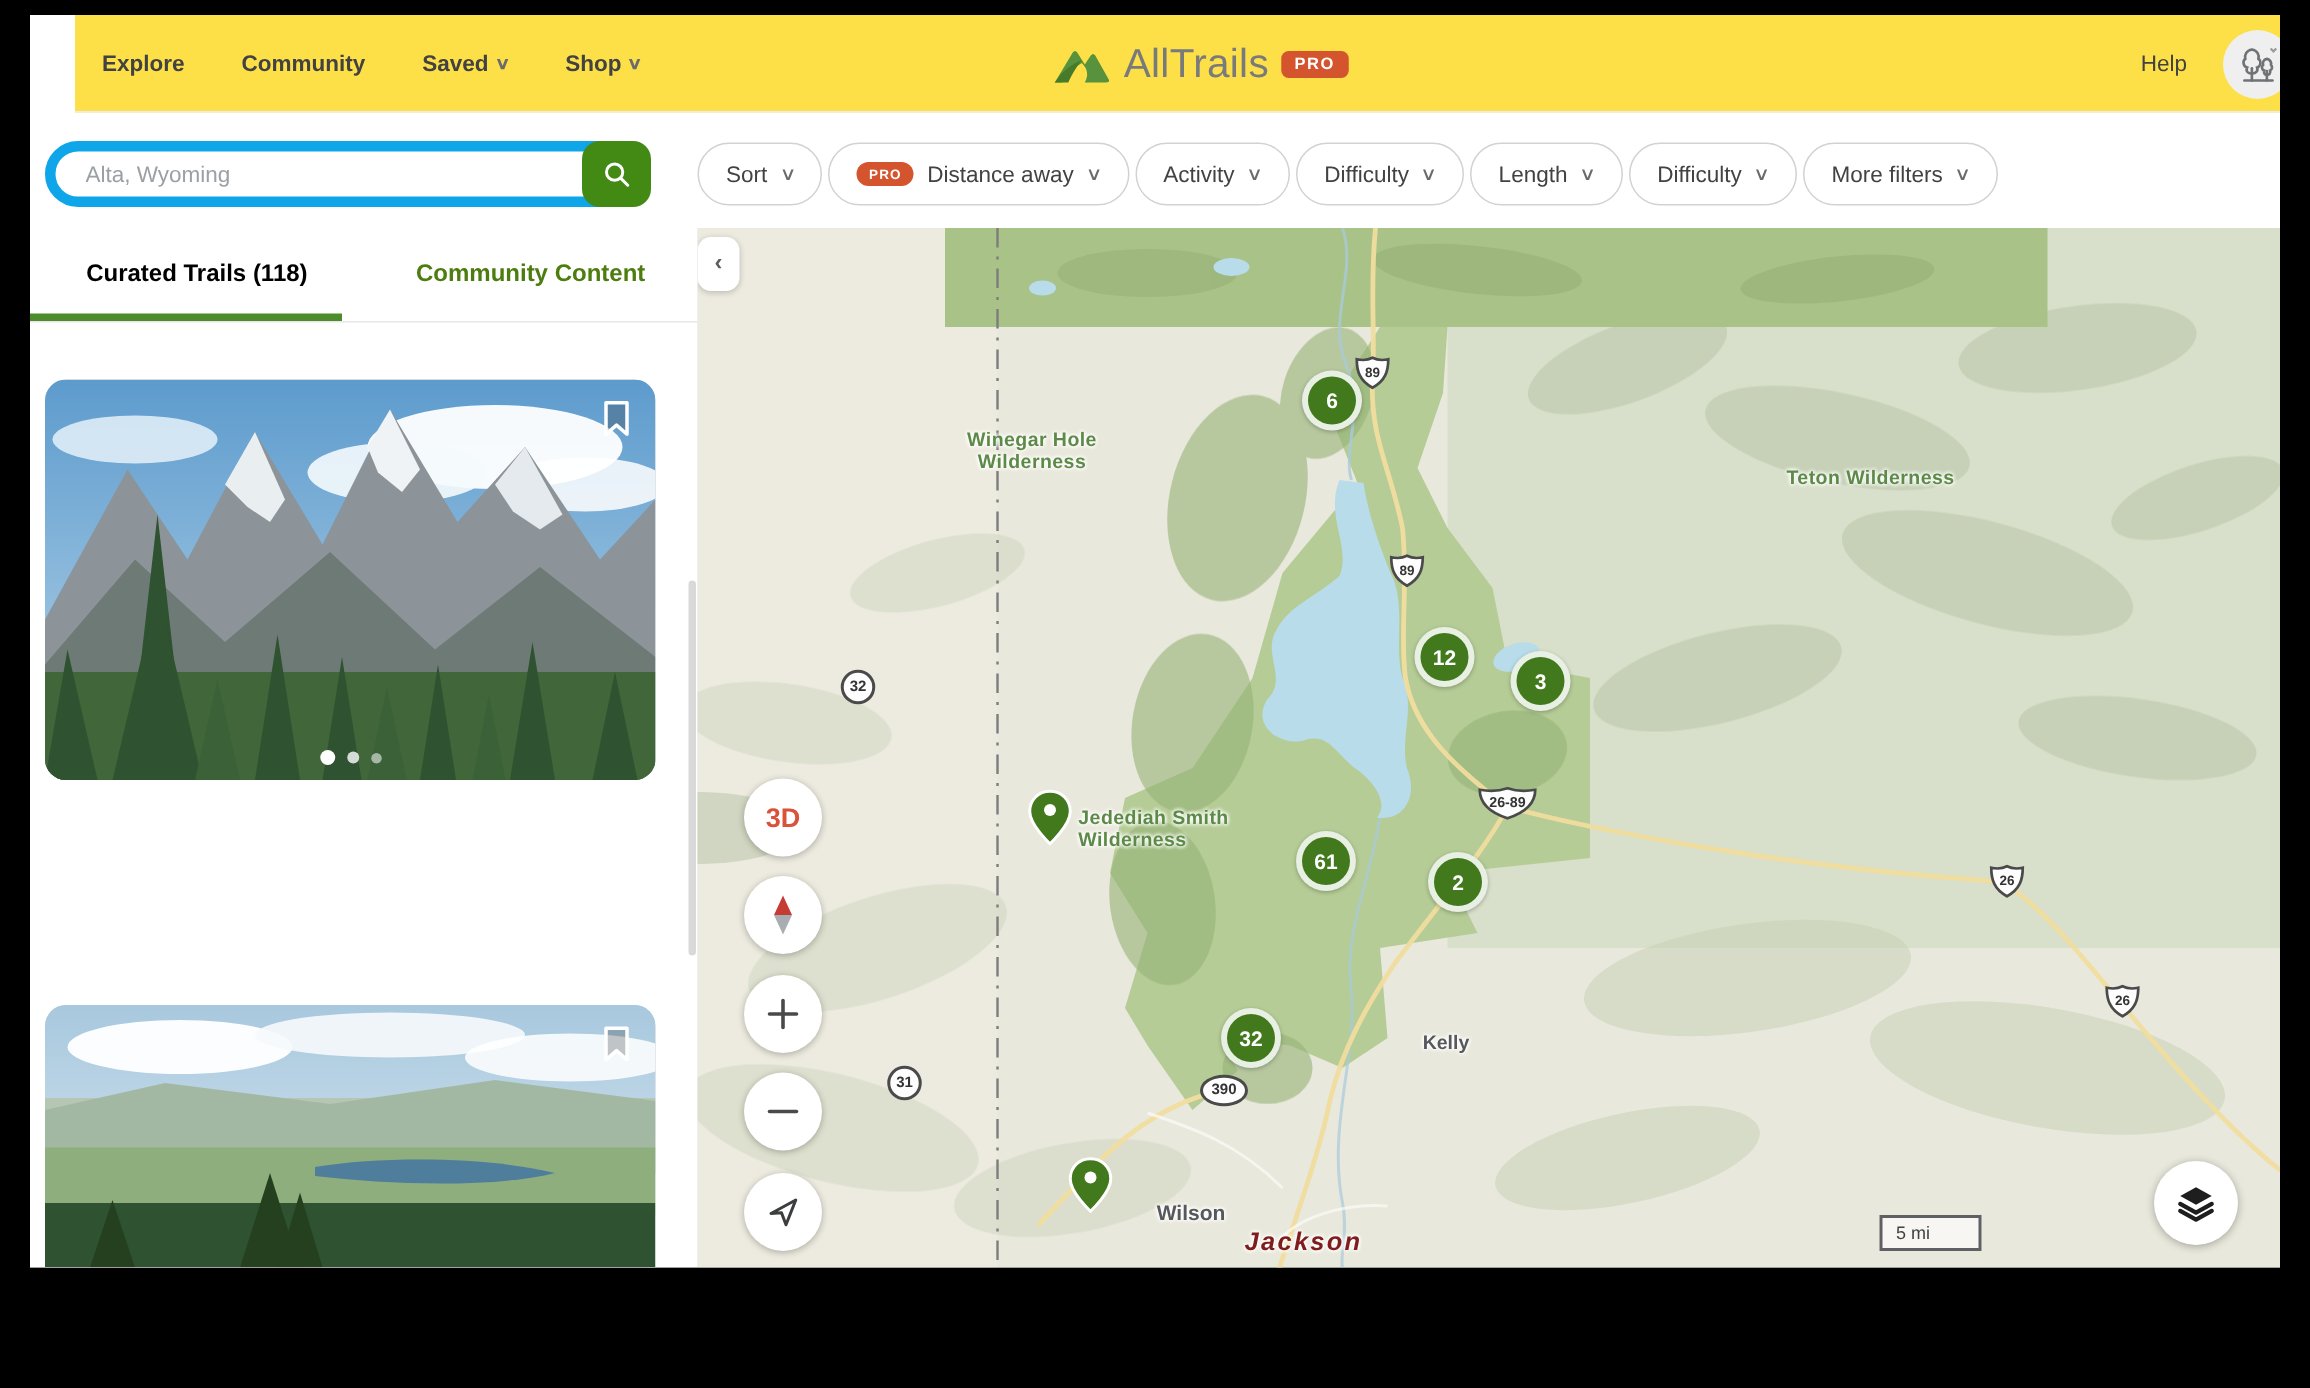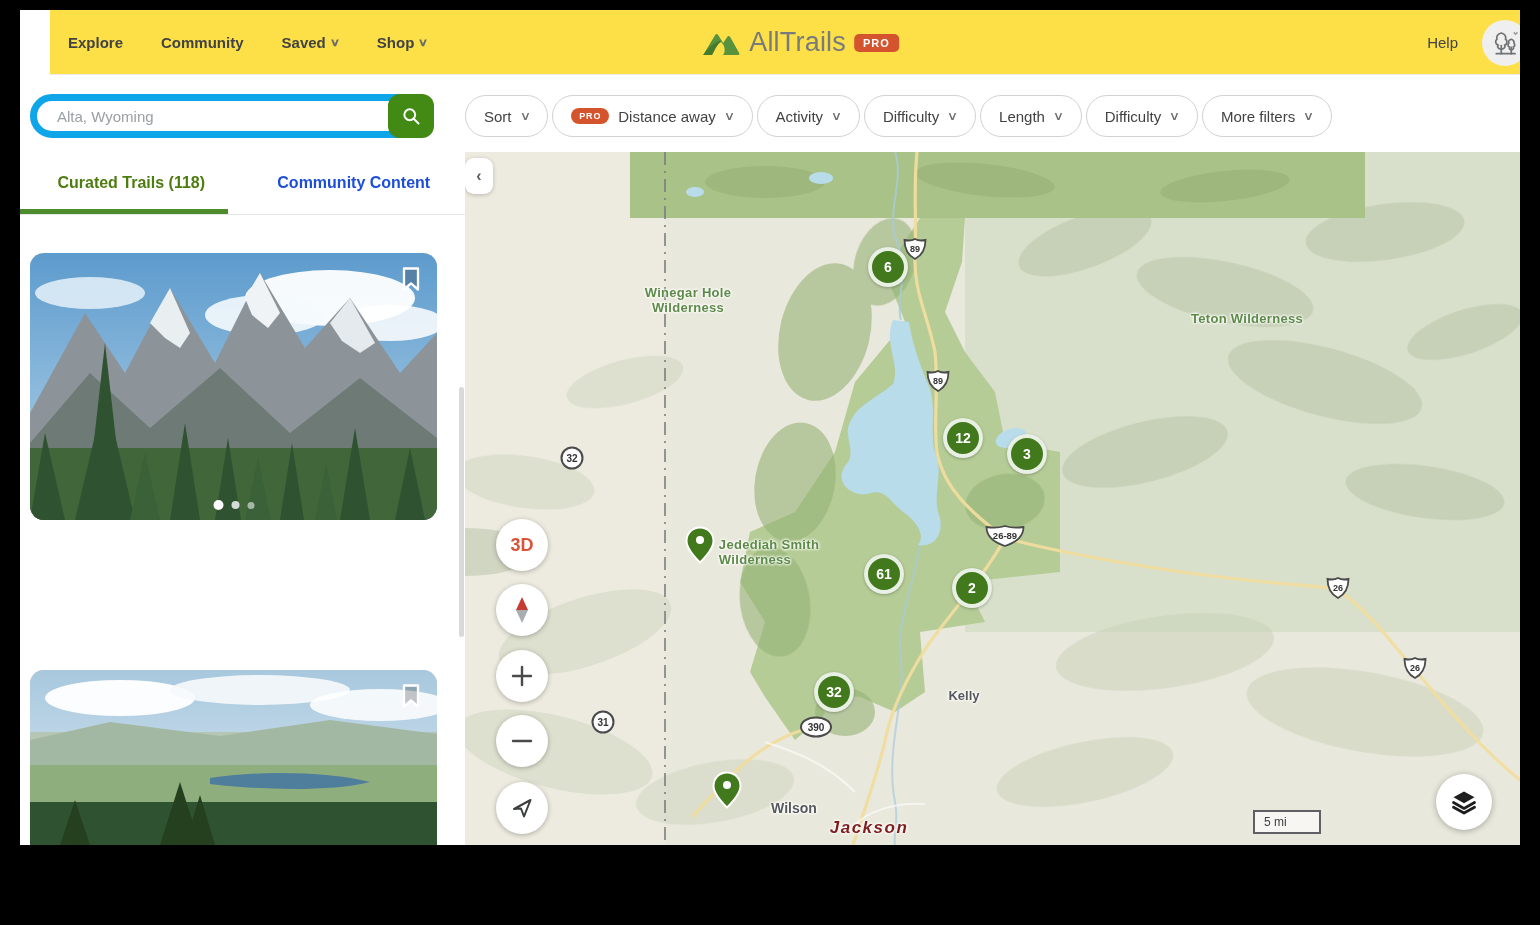--- a/index.html
+++ b/index.html
@@ -25,22 +25,22 @@
   .search-btn { position:absolute; right:0; top:0; width:46px; height:44px; background:#428a13; border:none; border-radius:12px; cursor:pointer; display:flex; align-items:center; justify-content:center; }
   .pills { position:absolute; left:445px; top:18px; height:44px; display:flex; gap:4px; align-items:center; }
   .pill { height:42px; border:1px solid #d2d2d2; border-radius:22px; background:#fff; display:flex; align-items:center; gap:9px; padding:0 18px; font-size:15px; color:#424242; font-weight:500; cursor:pointer; white-space:nowrap; }
   .pill .chev { font-size:12px; }
   .pill-pro { background:#d4542e; color:#fff; font-size:9px; font-weight:700; letter-spacing:.8px; padding:3px 8px; border-radius:9px; }
 
   
   .left-panel { position:absolute; left:0; top:142px; width:445px; height:693px; background:#fff; overflow:hidden; }
   .tabs { position:relative; height:63px; border-bottom:1px solid #e7e7e7; display:flex; }
   .tab { flex:1; display:flex; align-items:center; justify-content:center; font-size:16px; font-weight:700; cursor:pointer; }
-  .tab.active { color:#4d7c0f; }
-  .tab.inactive { color:#1d4ed8; }
+  .tab.active { color:#000000; }
+  .tab.inactive { color:#4d7c0f; }
   .tab-underline { position:absolute; left:0; bottom:0; width:208px; height:5px; background:#4c8c2d; }
   .scroll-thumb { position:absolute; right:1px; top:235px; width:5px; height:250px; background:#d9d9d9; border-radius:3px; }
 
   .photo-card { position:absolute; left:10px; width:407px; border-radius:14px; overflow:hidden; background:#ccc; }
   .photo1 { top:101px; height:267px; }
   .photo2 { top:518px; height:175px; border-bottom-left-radius:0; border-bottom-right-radius:0; }
   .bookmark { position:absolute; top:12px; right:12px; width:28px; height:28px; cursor:pointer; }
   .dots { position:absolute; left:50%; bottom:10px; transform:translateX(-50%); display:flex; gap:8px; align-items:center; }
   .dot { border-radius:50%; background:#fff; }
   .dot.d1 { width:10px; height:10px; }

